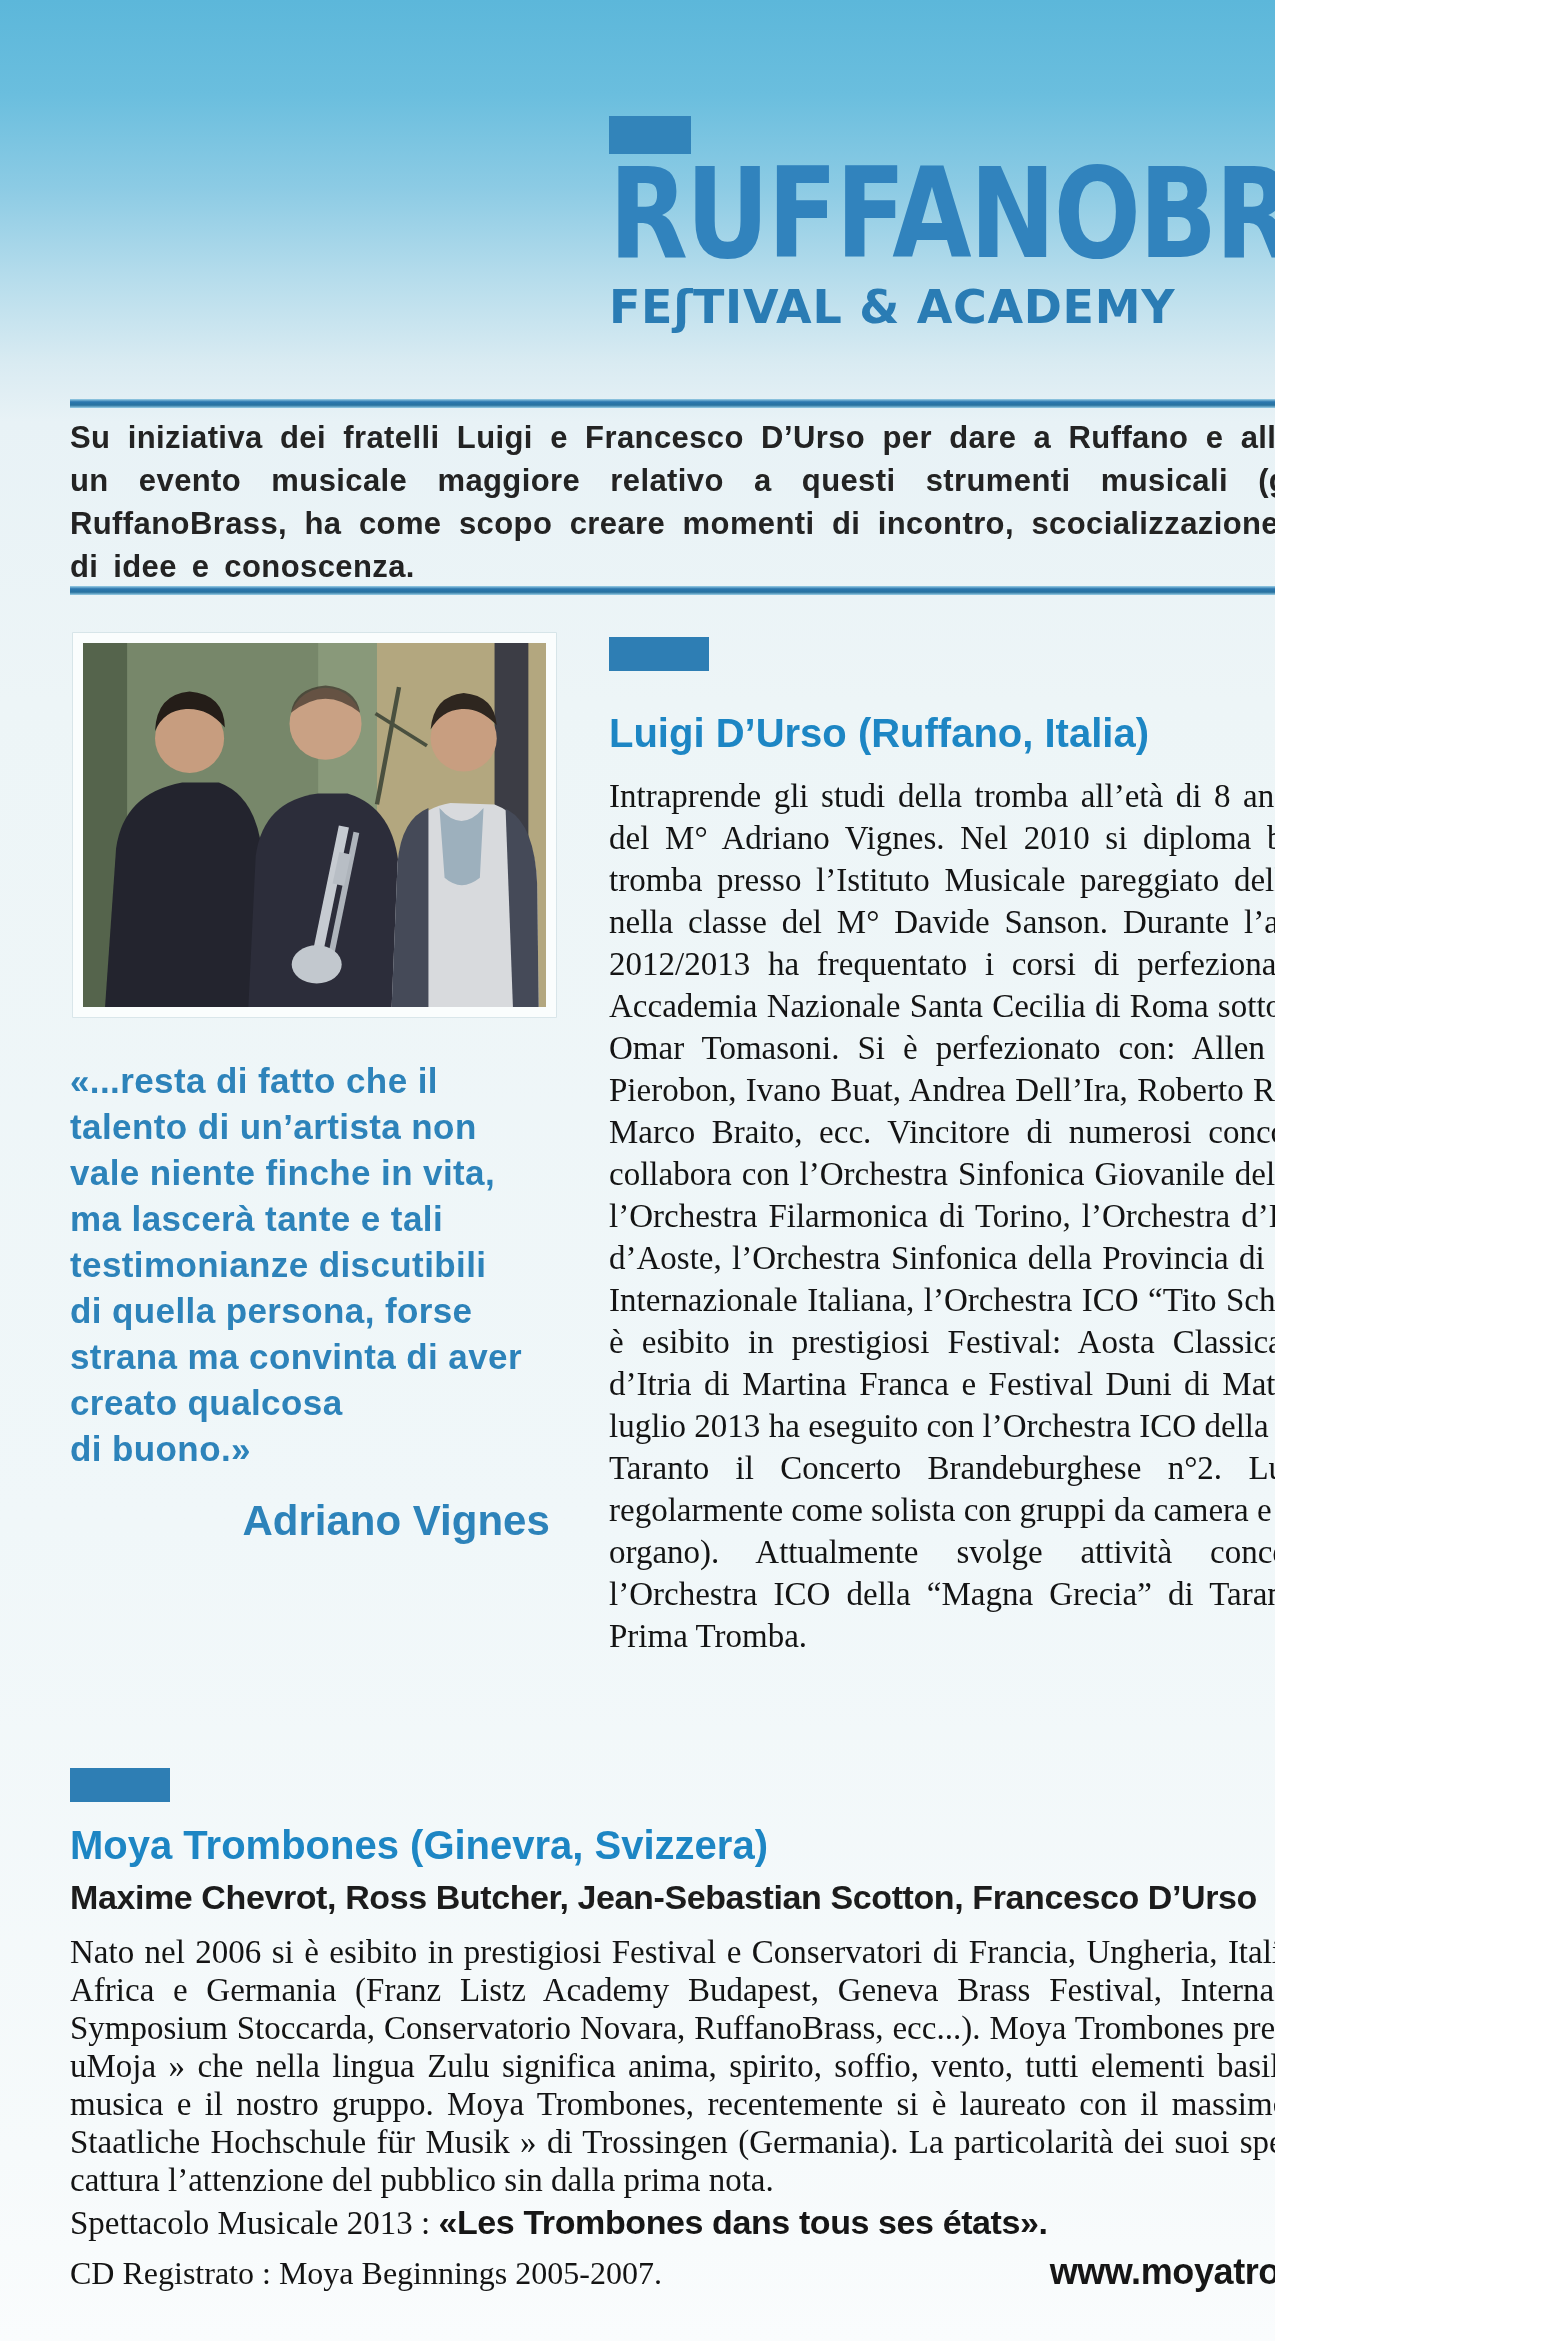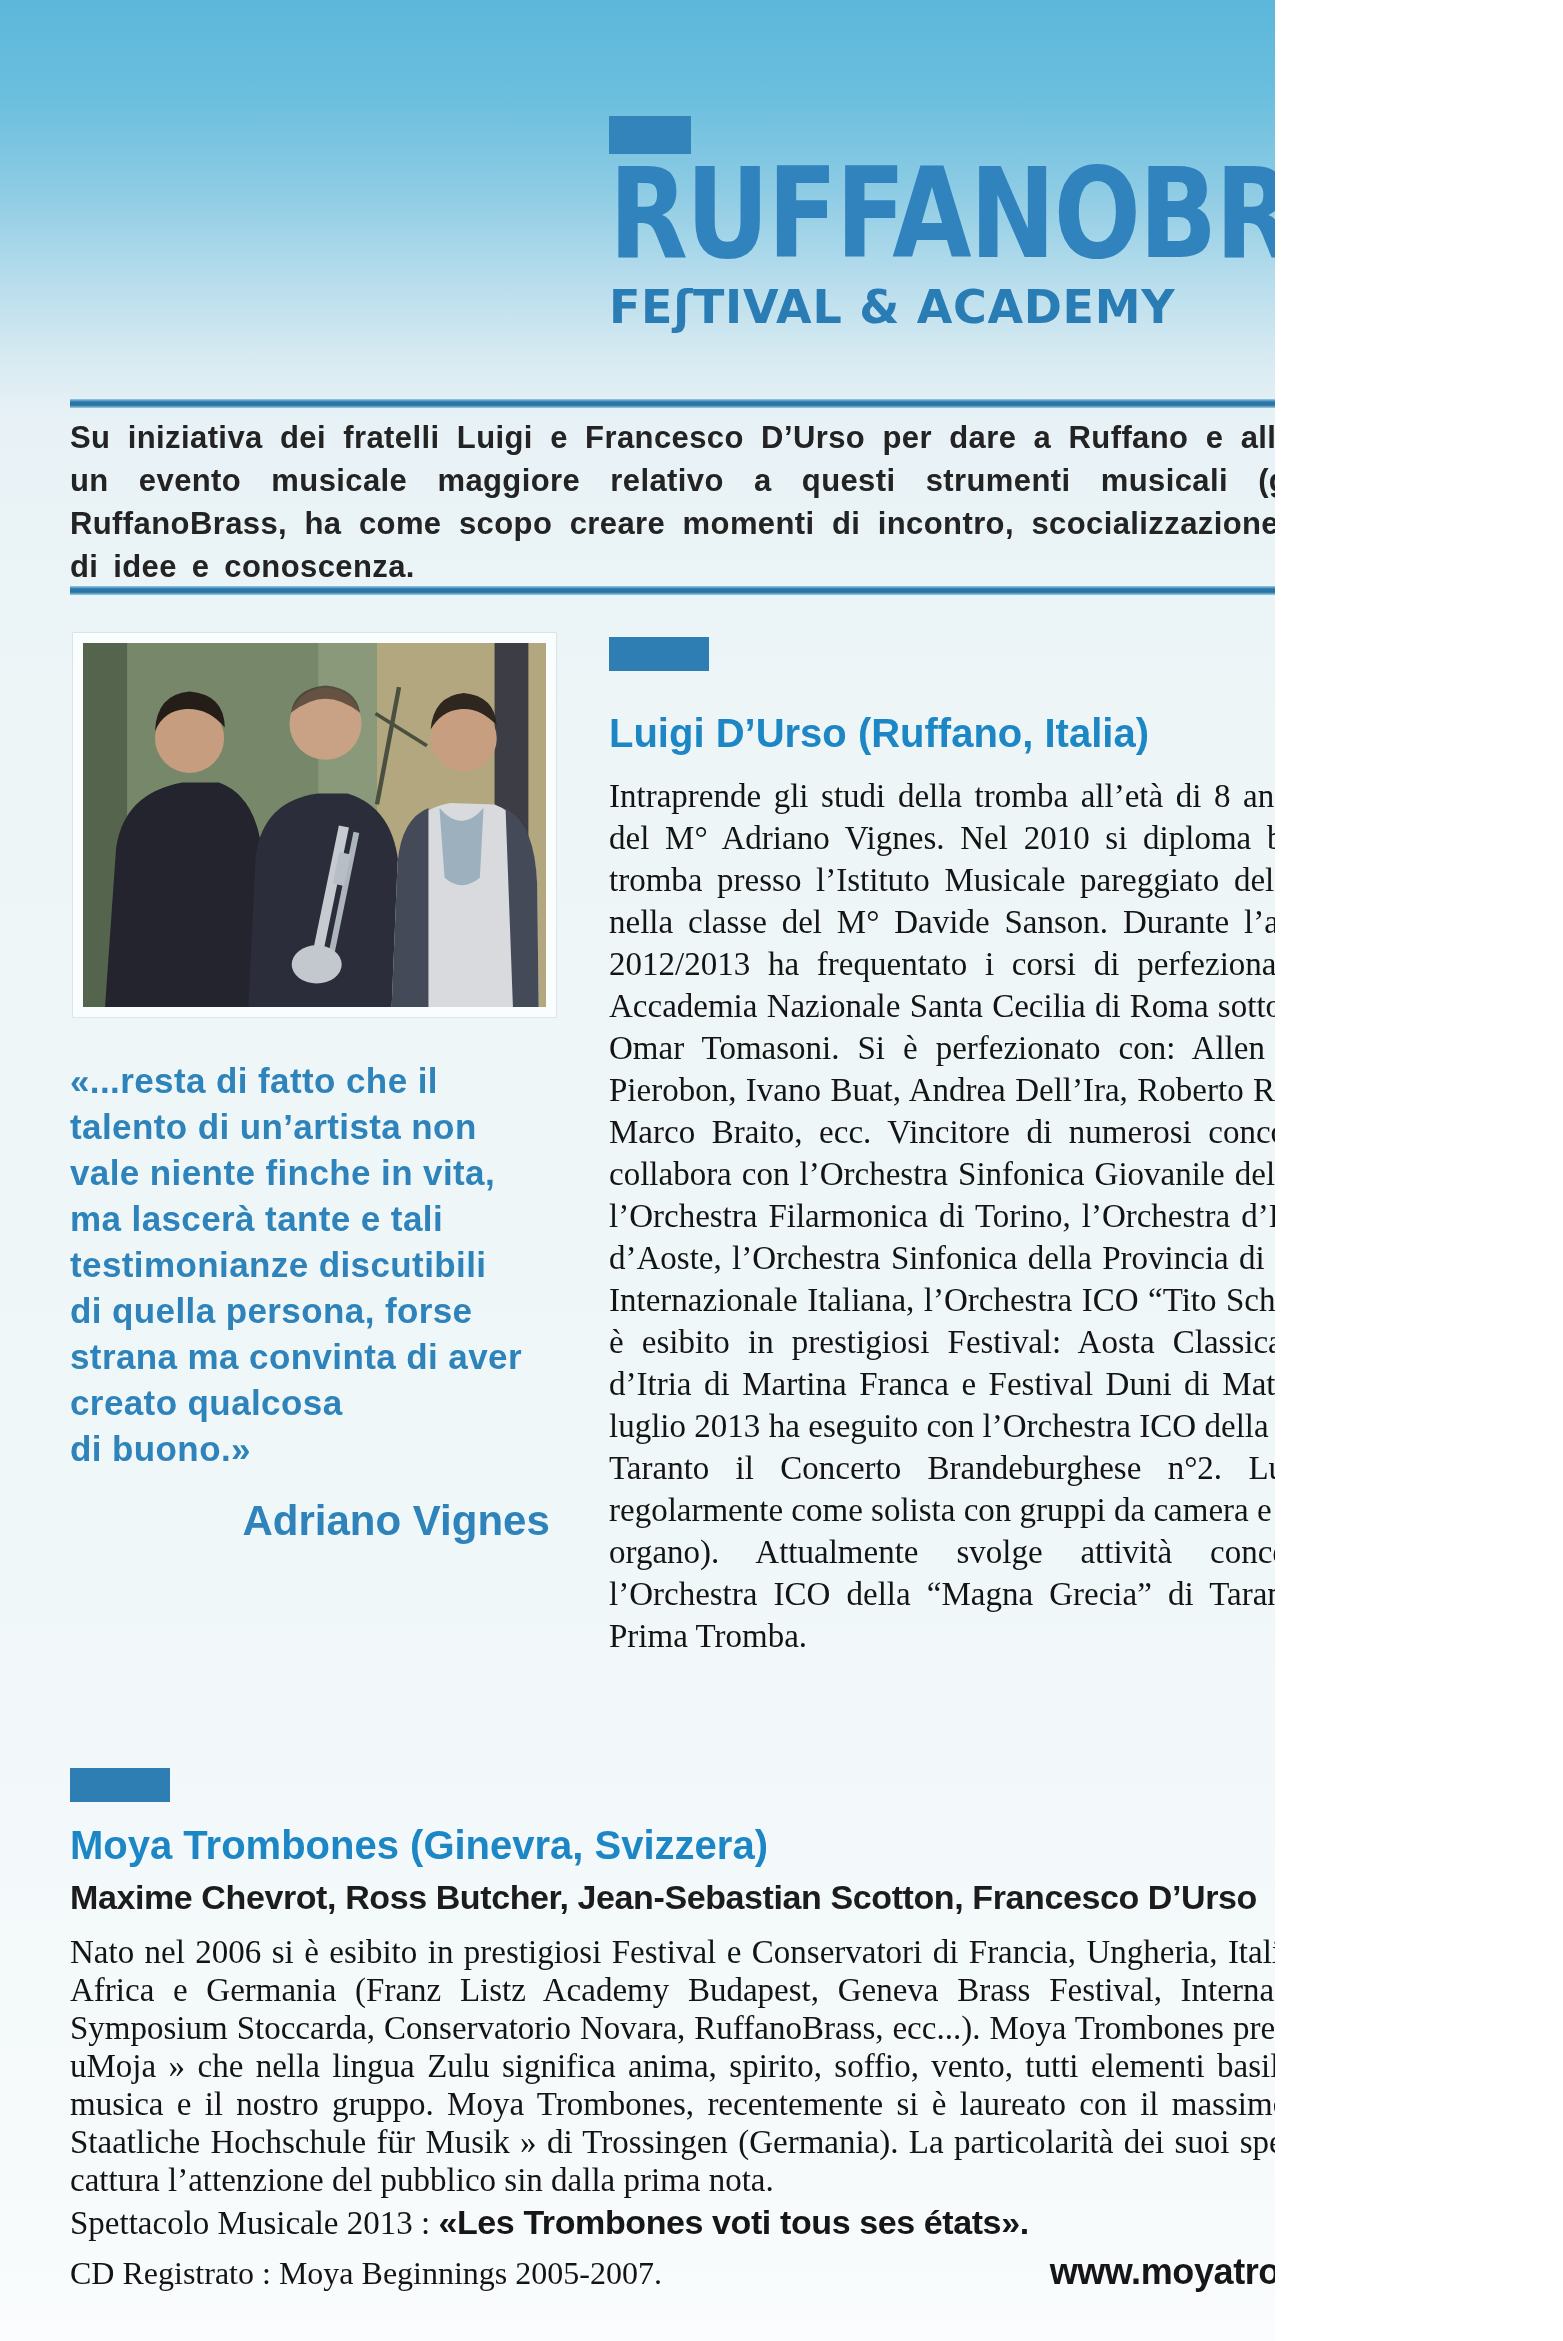--- a/index.html
+++ b/index.html
@@ -179,21 +179,21 @@
     <p class="serif bio">Intraprende gli studi della tromba all’età di 8 anni sotto la guida del M° Adriano Vignes. Nel 2010 si diploma brillantemente in tromba presso l’Istituto Musicale pareggiato della Valle d’Aosta nella classe del M° Davide Sanson. Durante l’anno accademico 2012/2013 ha frequentato i corsi di perfezionamento presso l’ Accademia Nazionale Santa Cecilia di Roma sotto la guida del M° Omar Tomasoni. Si è perfezionato con: Allen Vizzutti, Marco Pierobon, Ivano Buat, Andrea Dell’Ira, Roberto Rossi, Andei Ikov, Marco Braito, ecc. Vincitore di numerosi concorsi e audizioni, collabora con l’Orchestra Sinfonica Giovanile della Valle d’Aosta, l’Orchestra Filarmonica di Torino, l’Orchestra d’Harmonie du Val d’Aoste, l’Orchestra Sinfonica della Provincia di Bari, l’Orchestra Internazionale Italiana, l’Orchestra ICO “Tito Schipa” di Lecce. Si è esibito in prestigiosi Festival: Aosta Classica, Festival Valle d’Itria di Martina Franca e Festival Duni di Matera, nel quale in luglio 2013 ha eseguito con l’Orchestra ICO della Magna Grecia di Taranto il Concerto Brandeburghese n°2. Luigi si esibisce regolarmente come solista con gruppi da camera e in duo (tromba e organo). Attualmente svolge attività concertistica presso l’Orchestra ICO della “Magna Grecia” di Taranto in qualità di Prima Tromba.</p>
   </div>
 
   <div class="moya">
     <div class="section-marker"></div>
     <h2 class="section-heading">Moya Trombones (Ginevra, Svizzera)</h2>
     <h3 class="moya-members">Maxime Chevrot, Ross Butcher, Jean-Sebastian Scotton, Francesco D’Urso</h3>
     <p class="serif moya-body">Nato nel 2006 si è esibito in prestigiosi Festival e Conservatori di Francia, Ungheria, Italia, Svizzera, Sud Africa e Germania (Franz Listz Academy Budapest, Geneva Brass Festival, Internazionale Posaune Symposium Stoccarda, Conservatorio Novara, RuffanoBrass, ecc...). Moya Trombones prende il nome da « uMoja » che nella lingua Zulu significa anima, spirito, soffio, vento, tutti elementi basilari per la nostra musica e il nostro gruppo. Moya Trombones, recentemente si è laureato con il massimo dei voti alla « Staatliche Hochschule für Musik » di Trossingen (Germania). La particolarità dei suoi spettacoli é unica e cattura l’attenzione del pubblico sin dalla prima nota.</p>
     <p class="serif show-line">
       <span>Spettacolo Musicale 2013 :</span>
-      <span class="show-title">«Les Trombones voti tous ses états».</span>
+      <span class="show-title">«Les Trombones dans tous ses états».</span>
     </p>
     <div class="cd-row">
       <span class="serif cd-text">CD Registrato : Moya Beginnings 2005-2007.</span>
       <span class="website">www.moyatrombones.com</span>
     </div>
   </div>
 
 </div>
 
 

